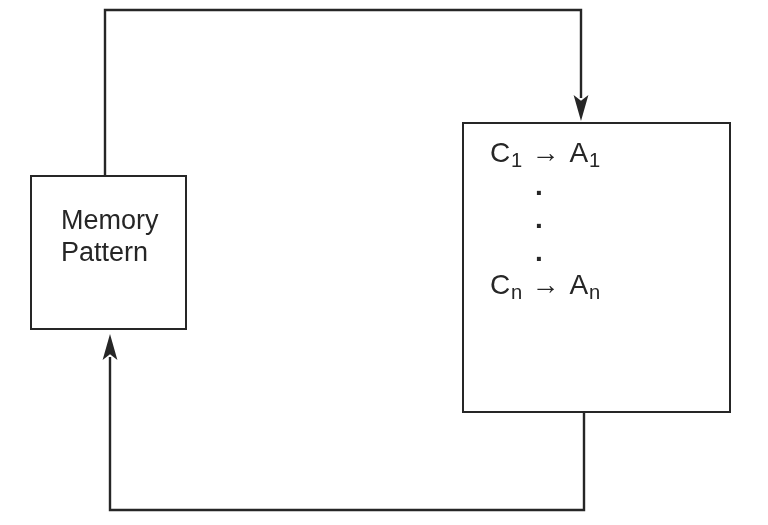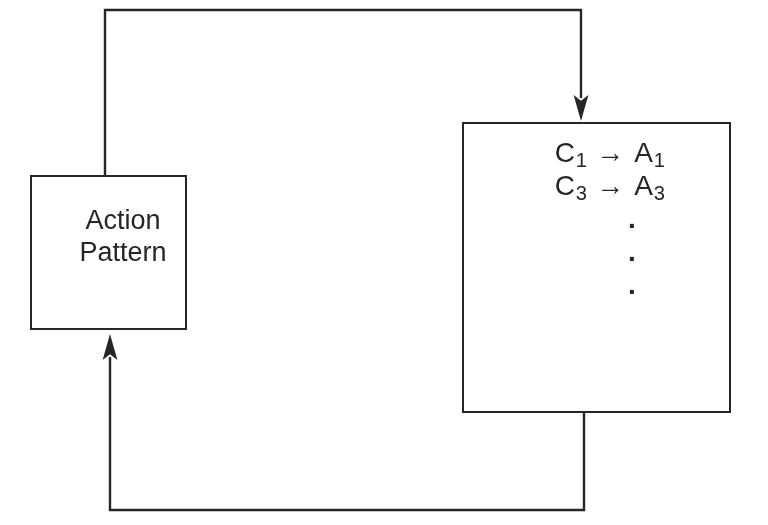--- a/index.html
+++ b/index.html
@@ -15,21 +15,20 @@
   }
   .canvas{position:relative;width:768px;height:525px;background:var(--background);}
   .connectors{position:absolute;left:0;top:0;width:768px;height:525px;}
   .connectors path.wire{fill:none;stroke:var(--line);stroke-width:2.4;stroke-linejoin:miter;}
   .connectors path.head{fill:var(--line);stroke:none;}
   .box{
     position:absolute;box-sizing:border-box;
     border:2.5px solid var(--line);
     background:var(--background);
     color:var(--text);
-    text-align:center;
   }
   .wm-box{
     left:30px;top:175px;width:157px;height:155px;
     padding:28px 0 0 29px;
     font-size:27px;line-height:31.5px;
   }
   .rules-box{
     left:462px;top:122px;width:269px;height:291px;
     padding:12px 0 0 26px;
     font-size:28px;line-height:33px;
@@ -49,36 +48,36 @@
 <div class="canvas">
 
   <svg class="connectors" viewBox="0 0 768 525" xmlns="http://www.w3.org/2000/svg">
     <path class="wire" d="M105 176 L105 10 L581 10 L581 98"></path>
     <path class="head" d="M581 121 L573.6 95 L581 100.8 L588.4 95 Z"></path>
     <path class="wire" d="M584 411 L584 510 L110 510 L110 357"></path>
     <path class="head" d="M110 334 L102.6 360 L110 354.2 L117.4 360 Z"></path>
   </svg>
 
   <div class="box wm-box">
-    <div>Action</div>
+    <div>Memory</div>
     <div>Pattern</div>
   </div>
 
   <div class="box rules-box">
 
     <div class="rule-row">
       <span>C</span><sub>1</sub><span class="arrow">→</span><span>A</span><sub>1</sub>
     </div>
 
 
-    <div class="rule-row">
-      <span>C</span><sub>3</sub><span class="arrow">→</span><span>A</span><sub>3</sub>
-    </div>
 
     <div class="dot-row">.</div>
     <div class="dot-row">.</div>
 
 
     <div class="dot-row">.</div>
 
+    <div class="rule-row">
+      <span>C</span><sub>n</sub><span class="arrow">→</span><span>A</span><sub>n</sub>
+    </div>
 
   </div>
 </div>
 
 </body></html>

